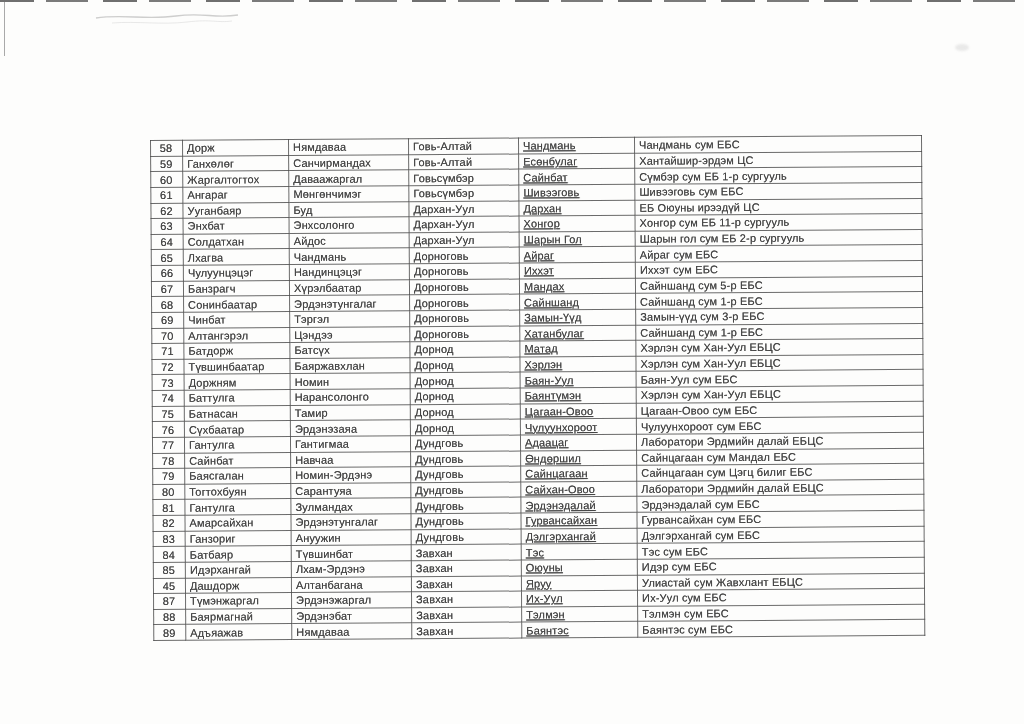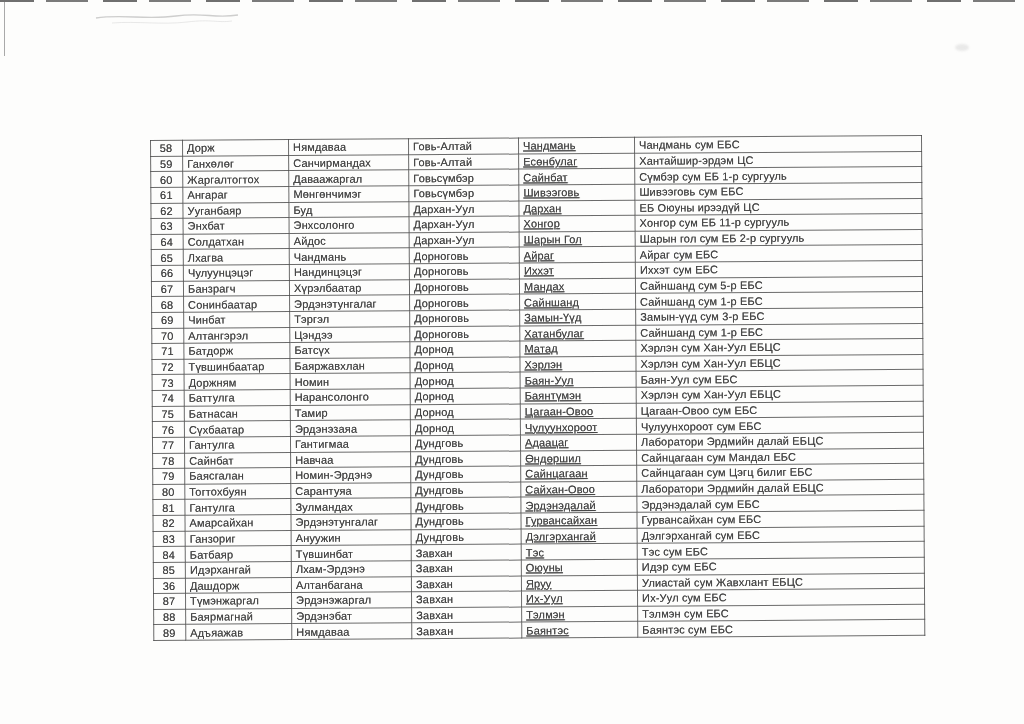--- a/index.html
+++ b/index.html
@@ -291,21 +291,21 @@
         </tr>
         <tr>
           <td class="c0">85</td>
           <td class="c1">Идэрхангай</td>
           <td class="c2">Лхам-Эрдэнэ</td>
           <td class="c3">Завхан</td>
           <td class="c4">Оюуны</td>
           <td class="c5">Идэр сум ЕБС</td>
         </tr>
         <tr>
-          <td class="c0">36</td>
+          <td class="c0">45</td>
           <td class="c1">Дашдорж</td>
           <td class="c2">Алтанбагана</td>
           <td class="c3">Завхан</td>
           <td class="c4">Яруу</td>
           <td class="c5">Улиастай сум Жавхлант ЕБЦС</td>
         </tr>
         <tr>
           <td class="c0">87</td>
           <td class="c1">Түмэнжаргал</td>
           <td class="c2">Эрдэнэжаргал</td>

